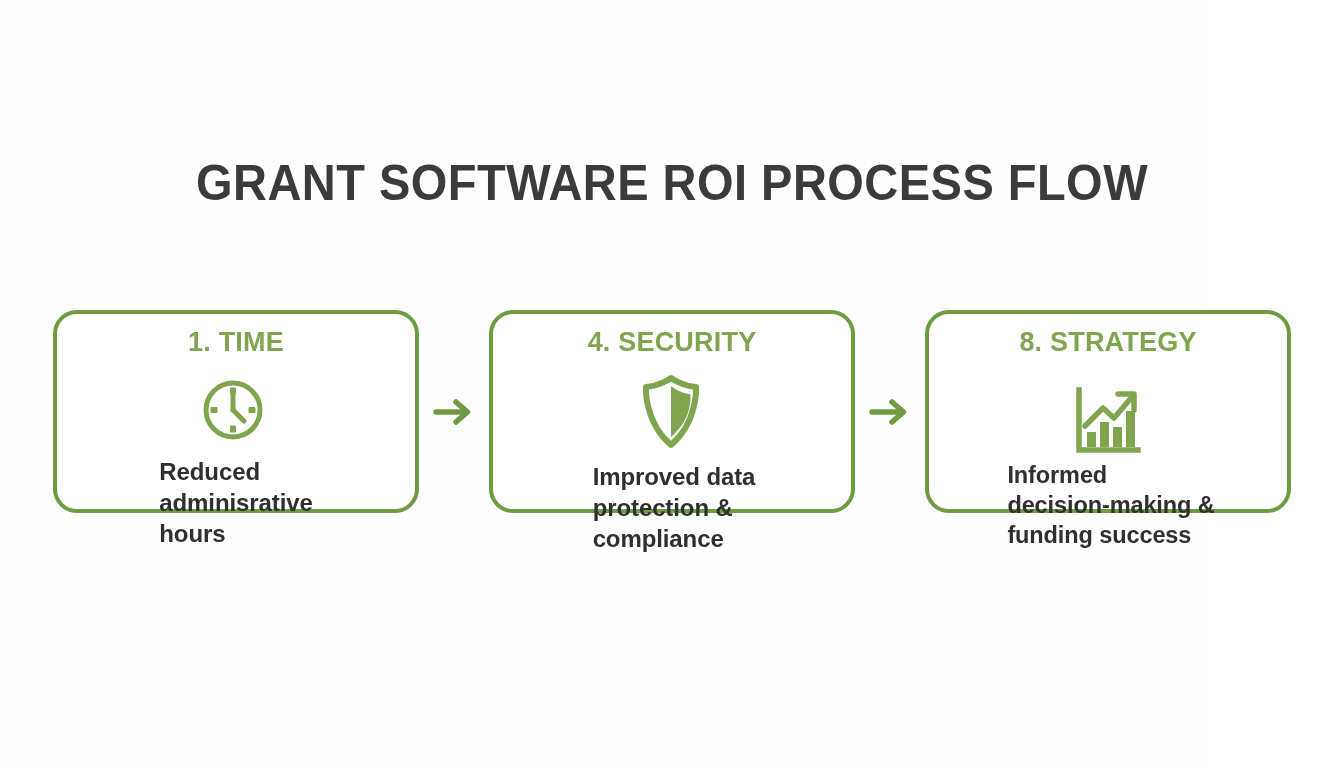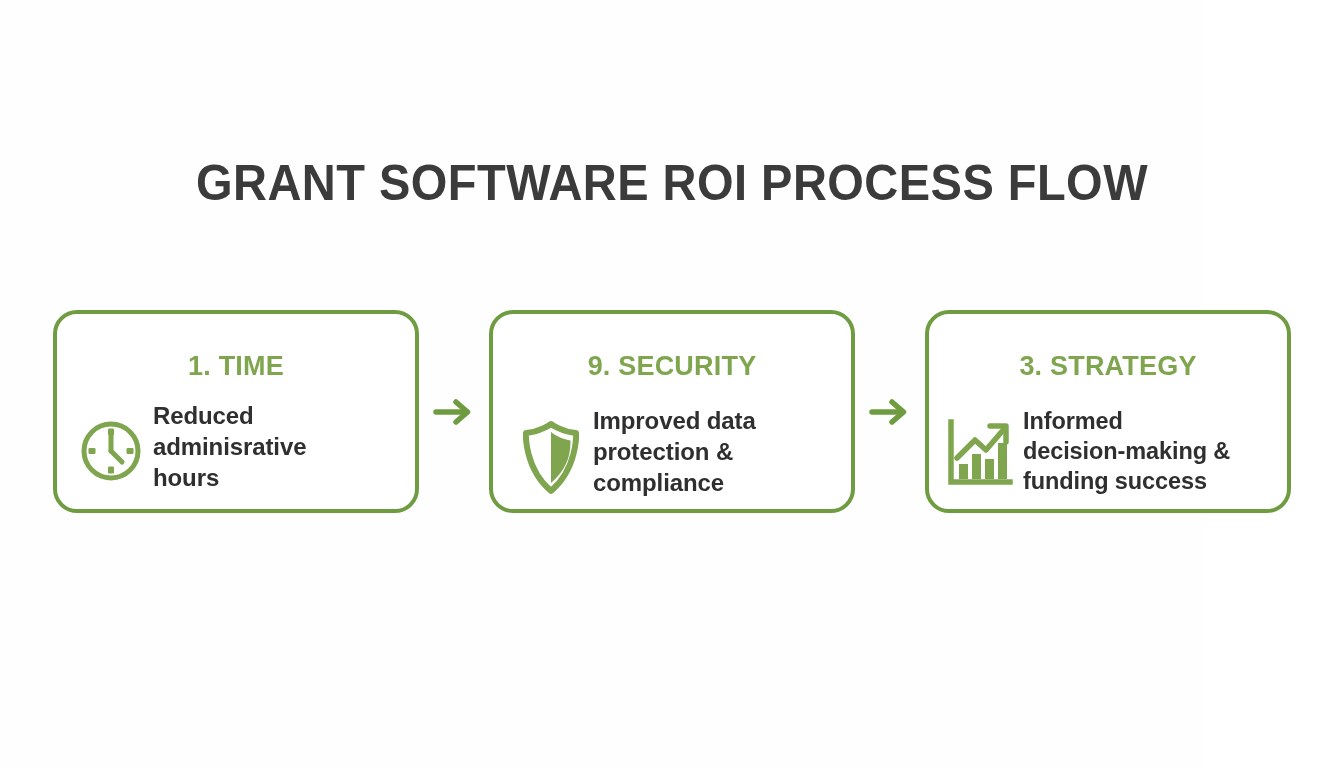--- a/index.html
+++ b/index.html
@@ -58,38 +58,38 @@
     box-sizing: border-box;
     width: 366px;
     height: 203px;
     border: 4px solid #6f9c40;
     border-radius: 24px;
     background: #ffffff;
     position: relative;
     display: flex;
     flex-direction: column;
     align-items: center;
-    padding-top: 36px;
+    padding-top: 12px;
   }
 
   .card-heading {
     font-size: 27px;
     line-height: 32px;
     font-weight: 700;
     color: #7fa64f;
     letter-spacing: 0.2px;
     font-family: "Liberation Sans Narrow", "Liberation Sans", "DejaVu Sans", sans-serif;
     text-align: center;
     white-space: nowrap;
   }
 
   .card-body {
     display: flex;
-    flex-direction: row;
-    align-items: flex-end;
+    flex-direction: column;
+    align-items: center;
     margin-top: 14px;
     padding: 0 18px;
     width: 100%;
     box-sizing: border-box;
   }
 
   .card-icon {
     flex: 0 0 auto;
     width: 72px;
     height: 78px;
@@ -158,21 +158,21 @@
     </div>
 
     <div class="arrow">
       <svg width="44" height="34" viewBox="0 0 44 34" aria-hidden="true">
         <path d="M4 17 H31" fill="none" stroke="#6f9c40" stroke-width="5.5" stroke-linecap="round"></path>
         <path d="M24 7 L35.5 17 L24 27" fill="none" stroke="#6f9c40" stroke-width="5.5" stroke-linecap="round" stroke-linejoin="round"></path>
       </svg>
     </div>
 
     <div class="card card--security">
-      <div class="card-heading">9. SECURITY</div>
+      <div class="card-heading">4. SECURITY</div>
       <div class="card-body">
         <div class="card-icon">
           <svg width="62" height="76" viewBox="0 0 62 76" aria-hidden="true">
             <path d="M31 4 C31 4 20 12 6 13 C6 13 4 48 31 71 C58 48 56 13 56 13 C42 12 31 4 31 4 Z" fill="#ffffff" stroke="#7fa64f" stroke-width="6" stroke-linejoin="round"></path>
             <path d="M31 12 C36 16 44 19.5 50.5 20.5 C50.6 34 48 48 31 63 Z" fill="#7fa64f"></path>
           </svg>
         </div>
         <div class="card-text">Improved data
 protection &amp;
 compliance</div>
@@ -180,21 +180,21 @@
     </div>
 
     <div class="arrow">
       <svg width="44" height="34" viewBox="0 0 44 34" aria-hidden="true">
         <path d="M4 17 H31" fill="none" stroke="#6f9c40" stroke-width="5.5" stroke-linecap="round"></path>
         <path d="M24 7 L35.5 17 L24 27" fill="none" stroke="#6f9c40" stroke-width="5.5" stroke-linecap="round" stroke-linejoin="round"></path>
       </svg>
     </div>
 
     <div class="card card--strategy">
-      <div class="card-heading">3. STRATEGY</div>
+      <div class="card-heading">8. STRATEGY</div>
       <div class="card-body">
         <div class="card-icon">
           <svg width="70" height="72" viewBox="0 0 70 72" aria-hidden="true">
             <path d="M7 4 V64 H66" fill="none" stroke="#7fa64f" stroke-width="5.5" stroke-linecap="square"></path>
             <rect x="15" y="46" width="9" height="15" fill="#7fa64f"></rect>
             <rect x="28" y="36" width="9" height="25" fill="#7fa64f"></rect>
             <rect x="41" y="41" width="9" height="20" fill="#7fa64f"></rect>
             <rect x="54" y="25" width="9" height="36" fill="#7fa64f"></rect>
             <path d="M13 40 L31 22 L42 32 L60 11" fill="none" stroke="#7fa64f" stroke-width="5.5" stroke-linecap="round" stroke-linejoin="round"></path>
             <path d="M46 8 L62 8 L62 24" fill="none" stroke="#7fa64f" stroke-width="5.5" stroke-linecap="round" stroke-linejoin="round"></path>

